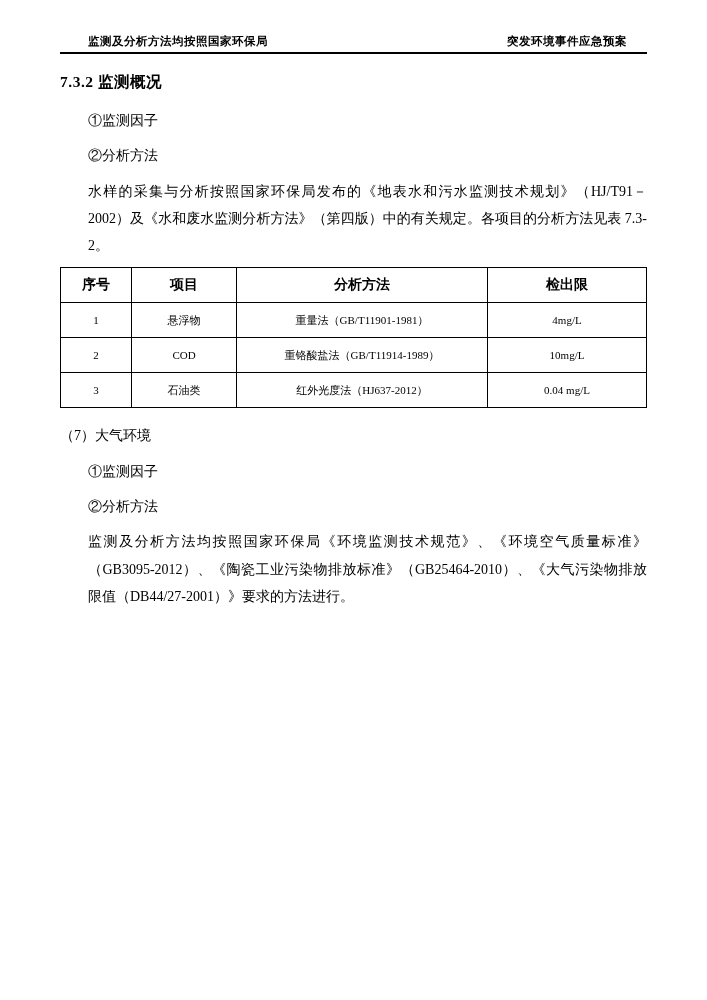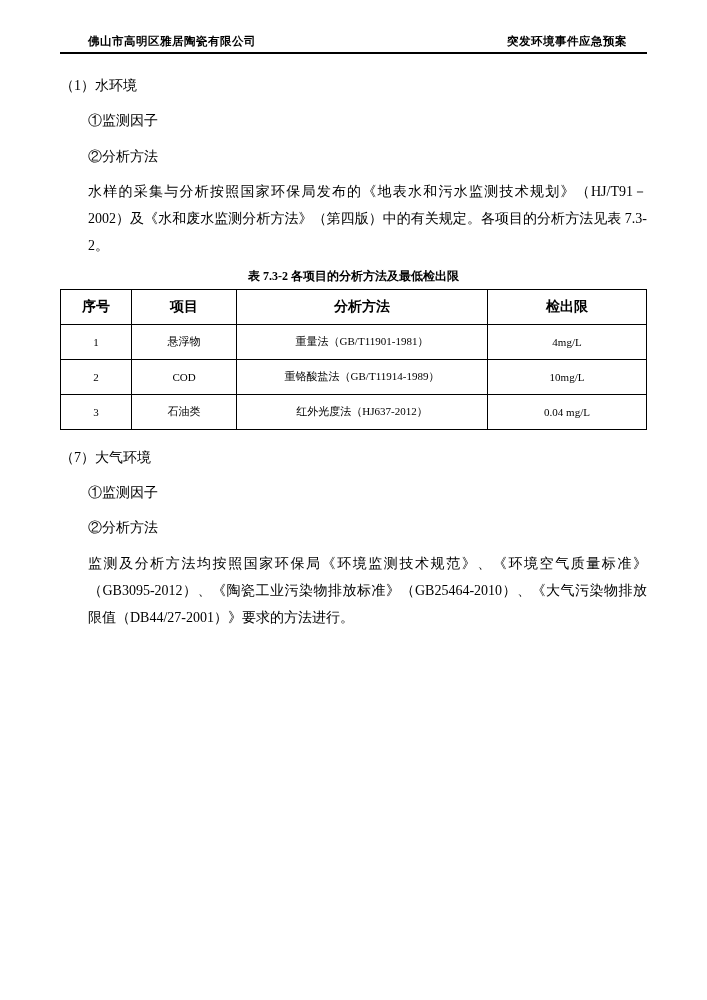--- a/index.html
+++ b/index.html
@@ -98,32 +98,31 @@
     text-align: center;
     font-size: 12px;
   }
 </style>
 </head>
 <body>
 
 <div class="page">
 
   <div class="doc-header">
-    <span class="left">佛山市高明区雅居陶瓷有限公司</span>
+    <span class="left">监测及分析方法均按照国家环保局</span>
     <span class="right">突发环境事件应急预案</span>
   </div>
 
 
+  <h2 class="section">7.3.2 监测概况</h2>
 
-  <p class="para indent1">（1）水环境</p>
   <p class="para indent2">①监测因子</p>
   <p class="para indent2">②分析方法</p>
   <p class="para indent3">水样的采集与分析按照国家环保局发布的《地表水和污水监测技术规划》（HJ/T91－2002）及《水和废水监测分析方法》（第四版）中的有关规定。各项目的分析方法见表 7.3-2。</p>
 
-  <div class="tbl-caption">表 7.3-2 各项目的分析方法及最低检出限</div>
 
   <table class="tbl data-table">
     <thead>
       <tr>
         <td class="col-no">序号</td>
         <td class="col-item">项目</td>
         <td class="col-method">分析方法</td>
         <td class="col-limit">检出限</td>
       </tr>
     </thead>

